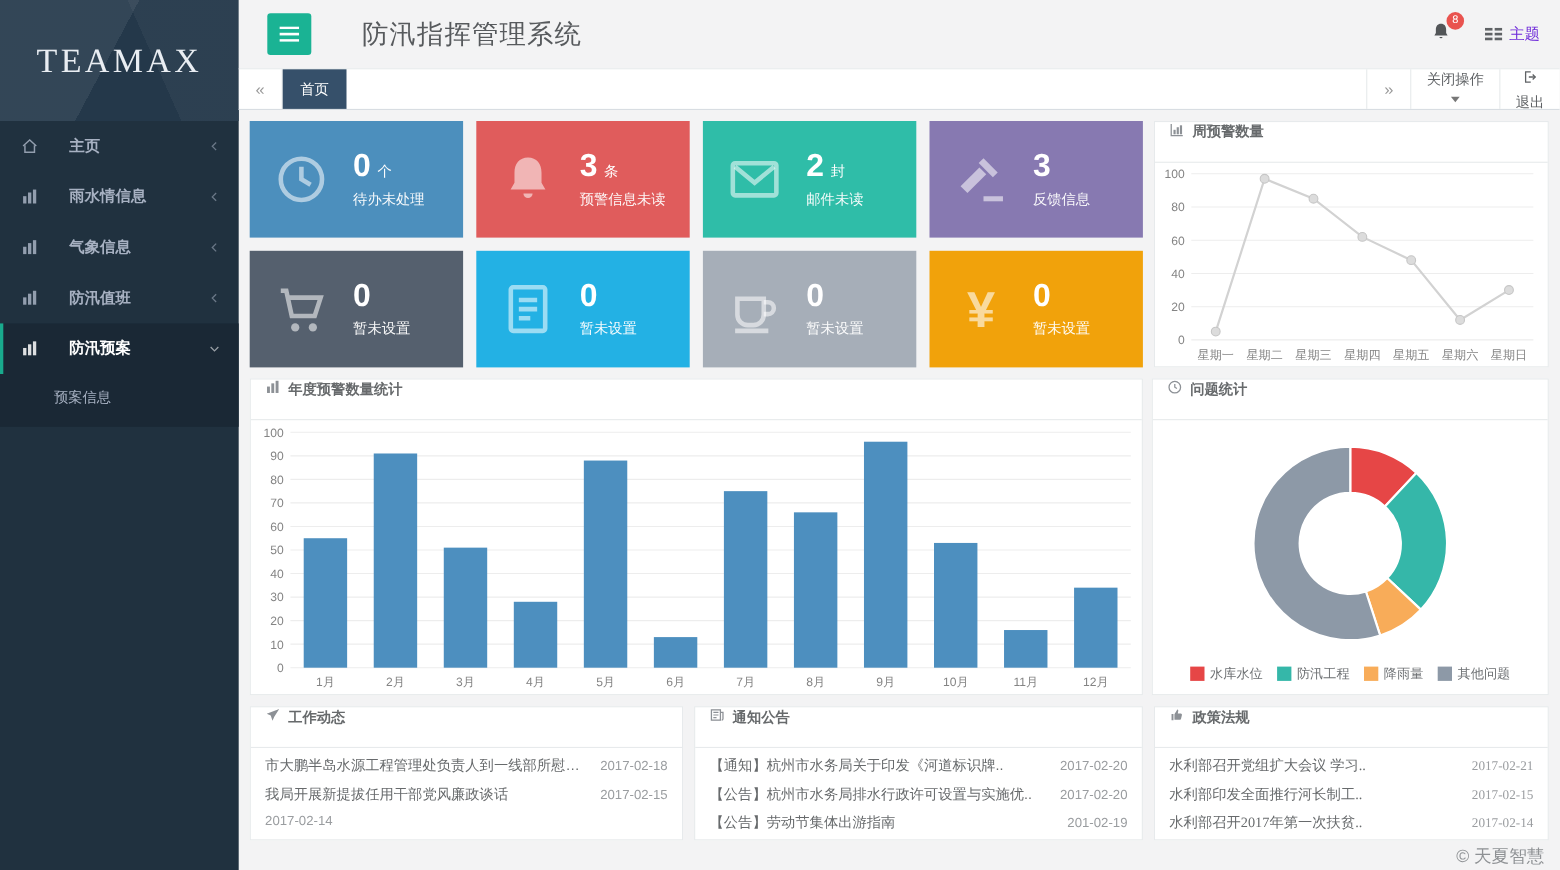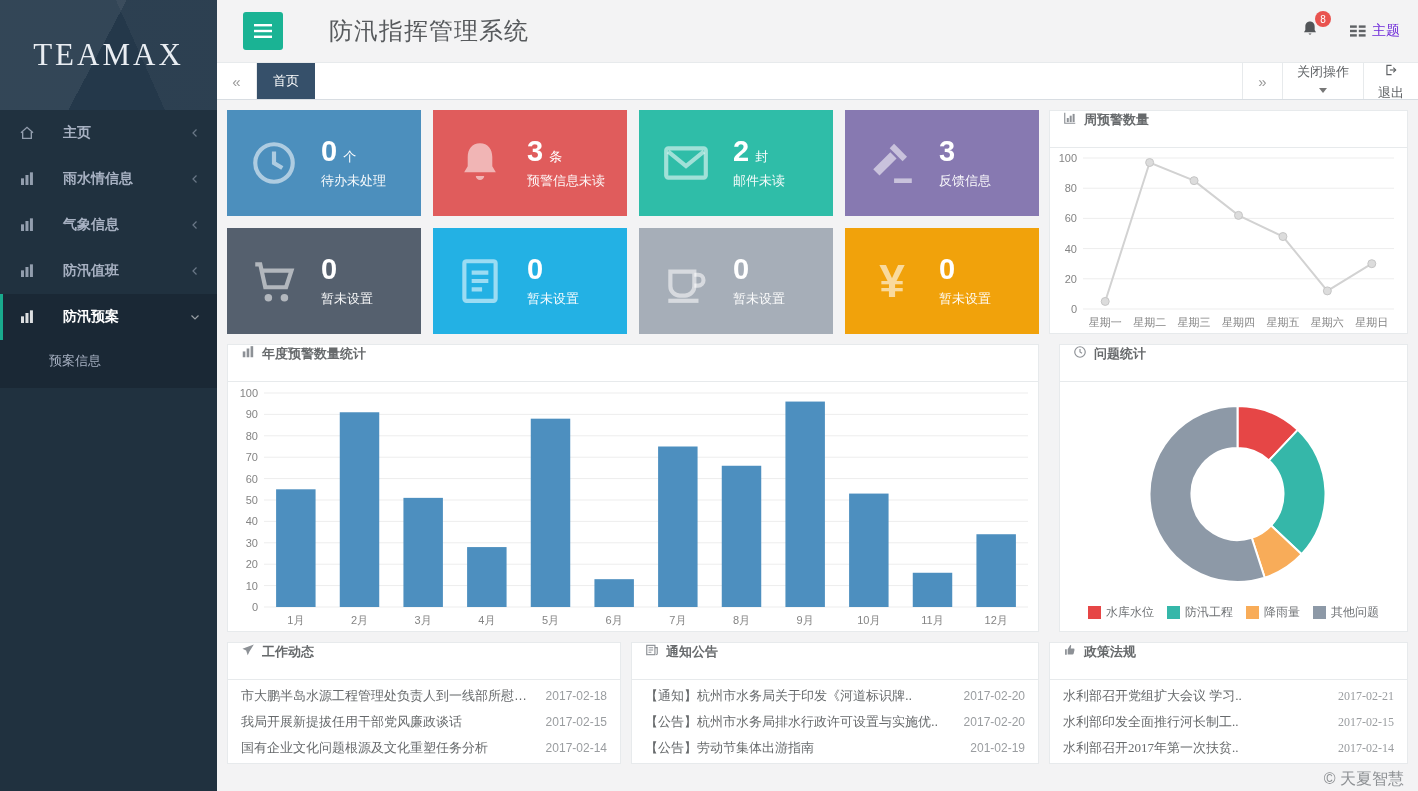--- a/index.html
+++ b/index.html
@@ -48,21 +48,21 @@
          display:flex; align-items:center; justify-content:center; cursor:pointer; }
   .tabbar-right { margin-left:auto; display:flex; align-items:stretch; }
   .tabbar-right .tab-nav { border-right:none; border-left:1px solid #e7eaec; }
   .tab-action { display:flex; align-items:center; gap:7px; padding:0 14px; font-size:13px; color:#5f6265;
                 border-left:1px solid #e7eaec; cursor:pointer; white-space:nowrap;flex-direction:column; }
   .caret { width:0; height:0; border-left:4px solid transparent; border-right:4px solid transparent; border-top:5px solid #777; }
   .tab-action svg { width:14px; height:14px; }
 
   .content { flex:1; padding:10px; overflow:hidden; }
   .row1 { display:flex; gap:10px; margin-bottom:10px; }
-  .row2 { display:flex; gap:20px; margin-bottom:10px; }
+  .row2 { display:flex; gap:8px; margin-bottom:10px; }
   .row3 { display:flex; gap:10px; }
 
   .tiles { width:812px; flex:0 0 812px; display:grid; grid-template-columns:repeat(4,1fr); gap:12px; }
   .tile { height:106px; display:flex; align-items:center; padding:0 20px; gap:20px; color:#fff; cursor:pointer; }
   .tile-icon { width:54px; height:54px; color:rgba(255,255,255,.55); display:flex; align-items:center; justify-content:center; flex:0 0 54px; }
   .tile-icon svg { width:50px; height:50px; }
   .tile-icon .yen-glyph { font-size:46px; font-weight:bold; color:rgba(255,255,255,.6); }
   .tile-value-row { display:flex; align-items:baseline; gap:6px; }
   .tile-value { font-size:29px; font-weight:600; line-height:1.1; }
   .tile-unit { font-size:13px; }
@@ -549,21 +549,20 @@
         <div class="news-list">
           <div class="news-item">
             <span class="news-text">市大鹏半岛水源工程管理处负责人到一线部所慰问新春</span>
             <span class="news-date">2017-02-18</span>
           </div>
           <div class="news-item">
             <span class="news-text">我局开展新提拔任用干部党风廉政谈话</span>
             <span class="news-date">2017-02-15</span>
           </div>
           <div class="news-item">
-            <span class="news-text">国有企业文化问题根源及文化重塑任务分析</span>
             <span class="news-date">2017-02-14</span>
           </div>
         </div>
       </section>
 
       <section class="panel news-panel">
         <div class="panel-header">
           <span class="ph-icon">
             <svg viewBox="0 0 24 24">
                 <rect x="3" y="4" width="14" height="16" fill="none" stroke="currentColor" stroke-width="2"></rect>

